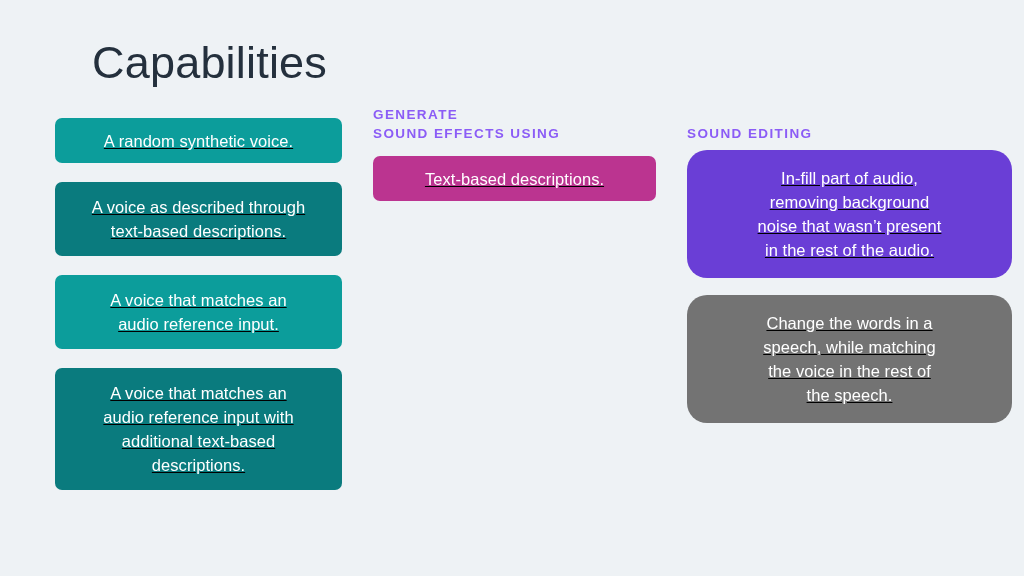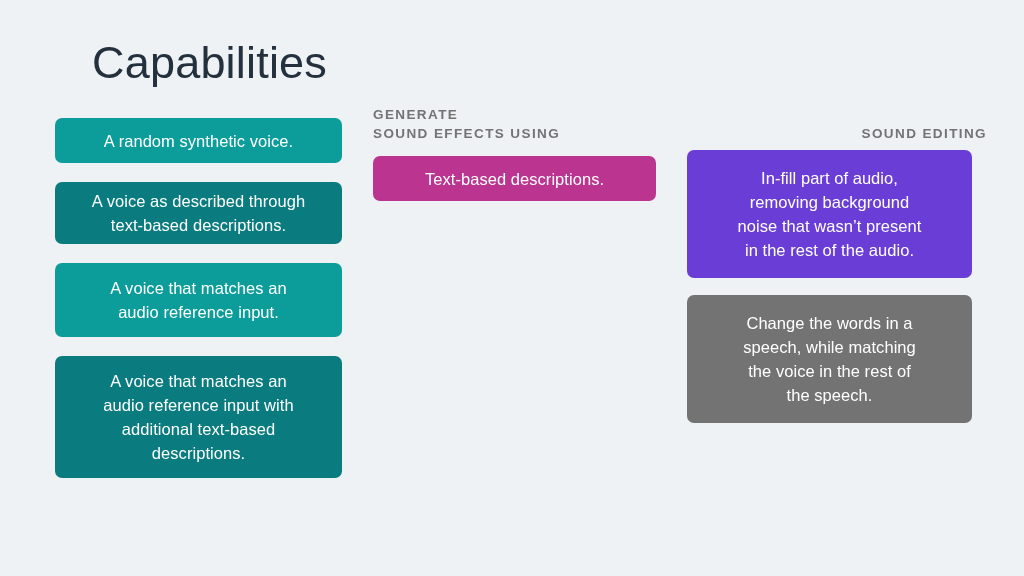--- a/index.html
+++ b/index.html
@@ -32,64 +32,65 @@
   }
   .column {
     position: absolute;
     top: 105px;
   }
   #col-narration { left: 55px;  width: 300px; }
   #col-sfx       { left: 373px; width: 300px; }
   #col-editing   { left: 687px; width: 300px; }
 
   .col-header {
-    color: #737373;
+    color: #8b5cf6;
     font-size: 13.5px;
     font-weight: bold;
     letter-spacing: 1.4px;
     line-height: 19px;
     text-transform: uppercase;
     white-space: pre-line;
   }
   #col-narration .col-header { padding-top: 19px; }
   #col-sfx .col-header       { padding-top: 0px; }
-  #col-editing .col-header   { padding-top: 19px; text-align: right; }
+  #col-editing .col-header   { padding-top: 19px; }
 
   .cards {
     margin-top: 0;
+    text-decoration: underline;
   }
   .card {
     border-radius: 7px;
     color: #ffffff;
     text-align: center;
     font-size: 16.5px;
     line-height: 24px;
     display: flex;
     align-items: center;
     justify-content: center;
     box-sizing: border-box;
     padding: 10px 14px;
     white-space: pre-line;
     letter-spacing: 0.05px;
   }
   
   #col-narration .cards { margin-top: 13px; }
   #col-narration .card { width: 287px; }
   #col-narration .card:nth-child(1) { height: 45px; margin-bottom: 19px; }
-  #col-narration .card:nth-child(2) { height: 62px; margin-bottom: 19px; }
+  #col-narration .card:nth-child(2) { height: 74px; margin-bottom: 19px; }
   #col-narration .card:nth-child(3) { height: 74px; margin-bottom: 19px; }
   #col-narration .card:nth-child(4) { height: 122px; }
 
   
   #col-sfx .cards { margin-top: 13px; }
   #col-sfx .card { width: 283px; height: 45px; }
 
   
   #col-editing .cards { margin-top: 7px; }
-  #col-editing .card { width: 285px; }
+  #col-editing .card { width: 325px; border-radius: 20px; }
   #col-editing .card:nth-child(1) { height: 128px; margin-bottom: 17px; }
   #col-editing .card:nth-child(2) { height: 128px; }
 </style>
 </head>
 <body>
 
 <div id="slide">
 
   <div id="page-title">Capabilities</div>
 

